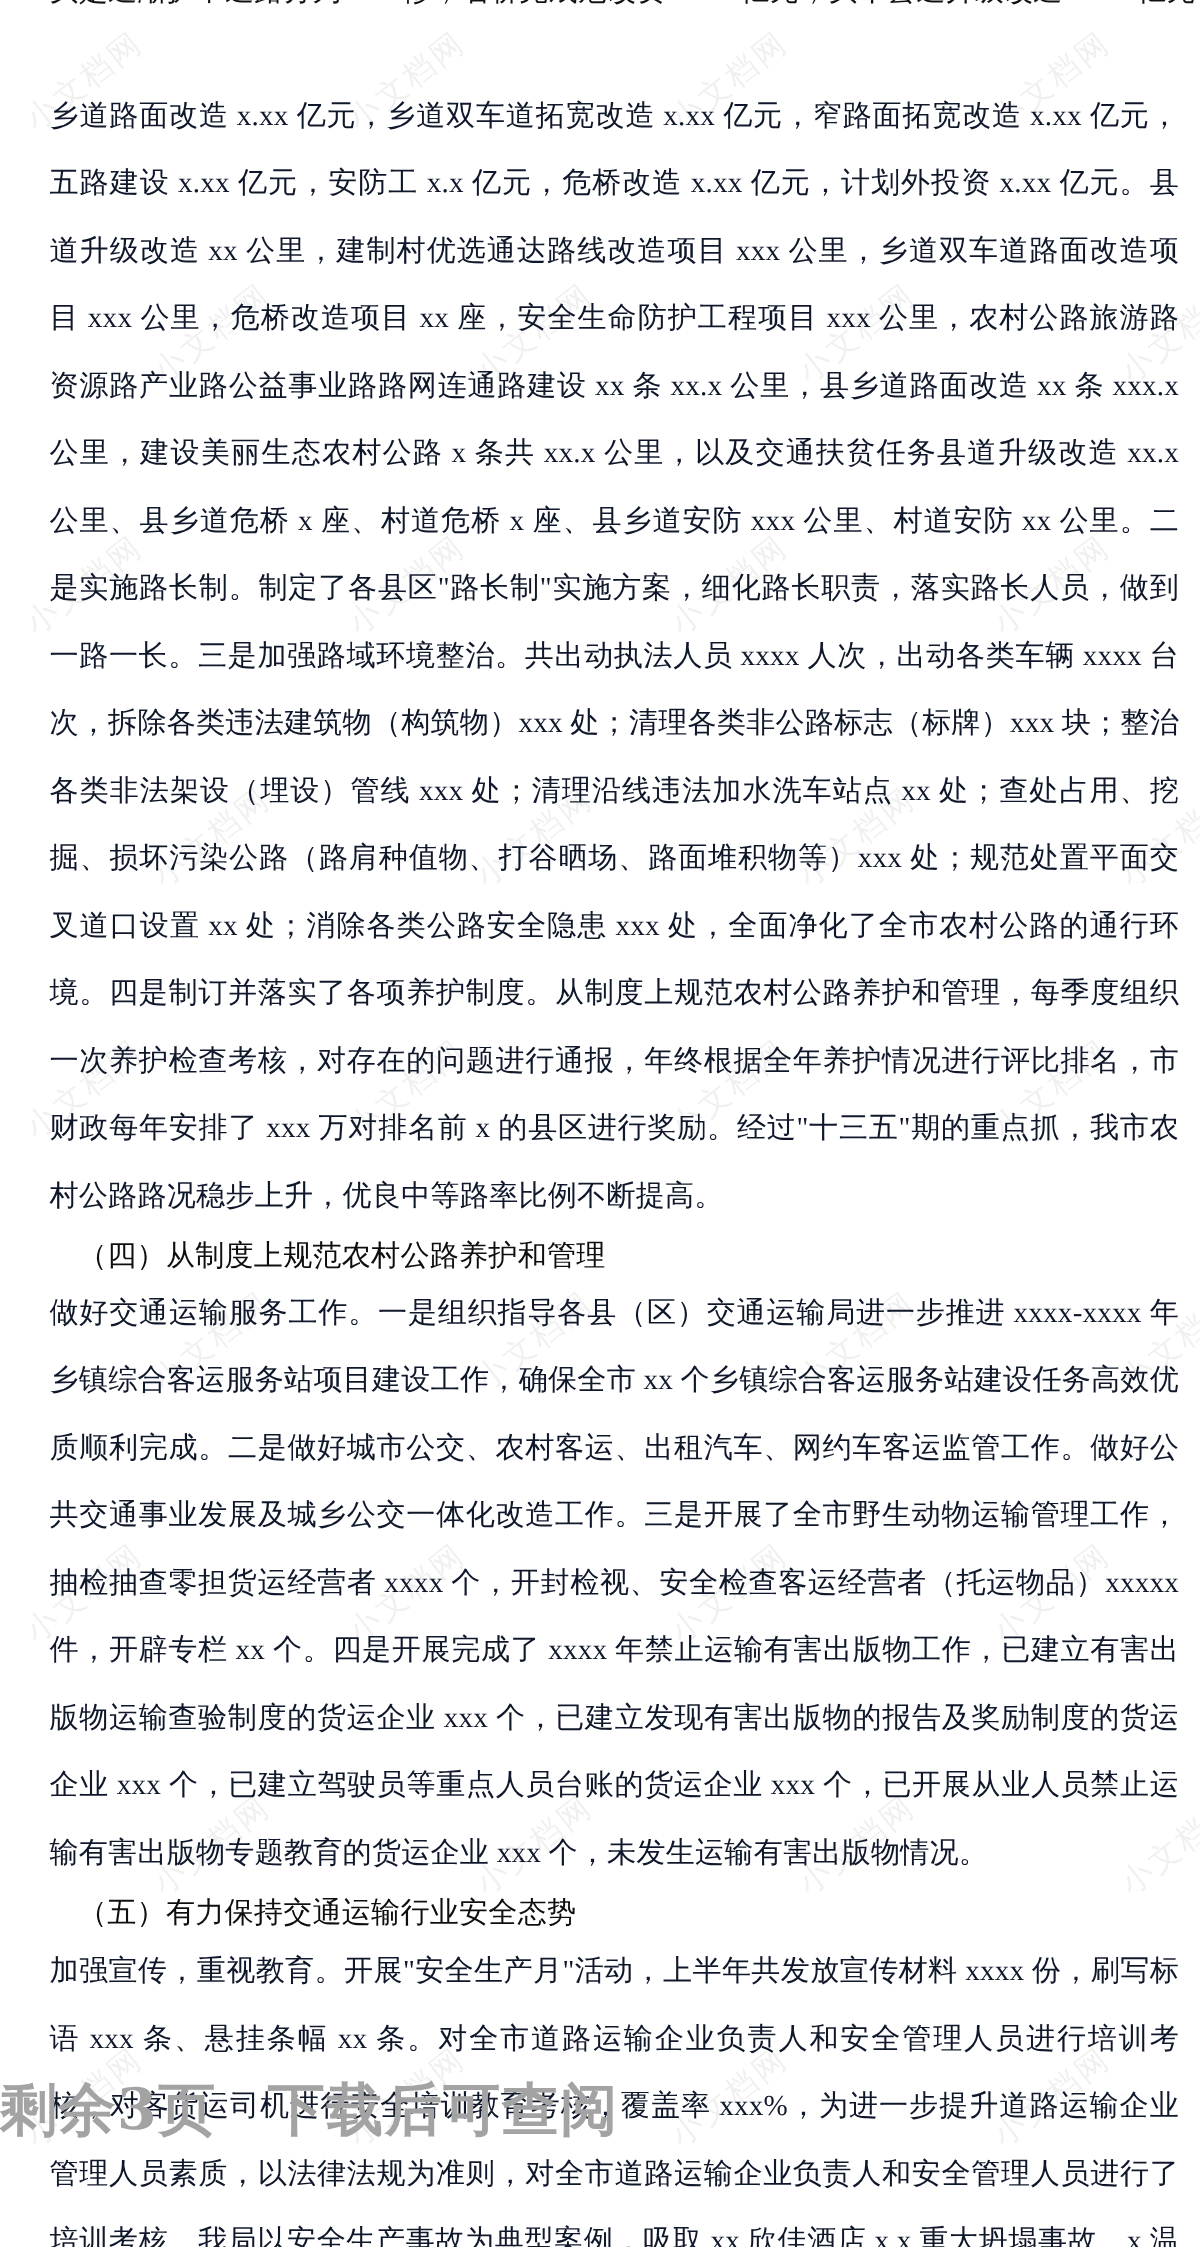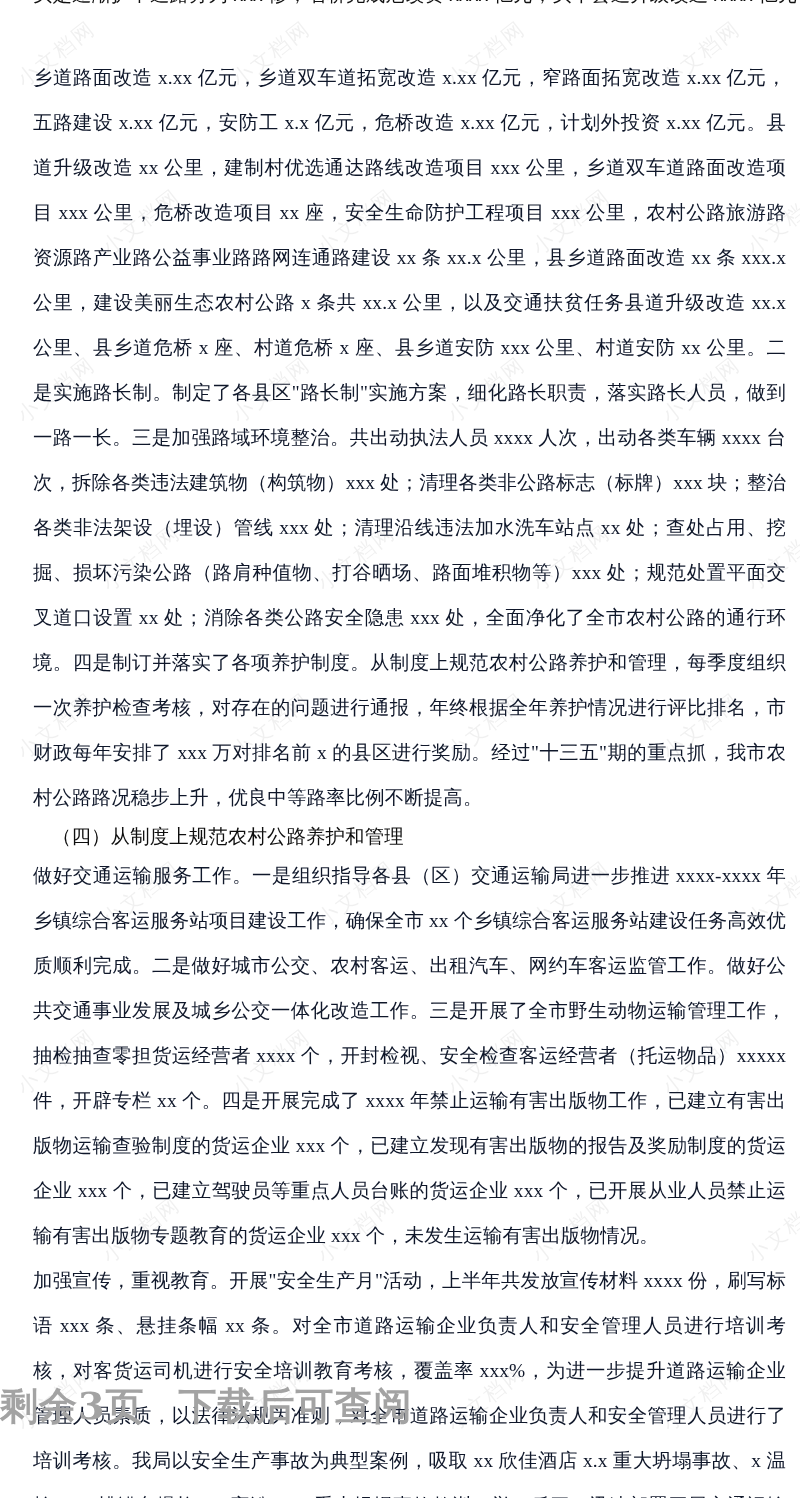--- a/index.html
+++ b/index.html
@@ -175,20 +175,21 @@
   <div id="doc-body">
 
     <div class="clipped-line-wrap">
       <span class="clipped-line">头是逐渐扩中道路分为 xxx 修，省桥完成危改资 xxxx 亿元，头个县道升级改造 xxxx 亿元，县</span>
     </div>
 
     <div class="para-stack" id="para-stack">
         <p class="doc-p">乡道路面改造 x.xx 亿元，乡道双车道拓宽改造 x.xx 亿元，窄路面拓宽改造 x.xx 亿元，五路建设 x.xx 亿元，安防工 x.x 亿元，危桥改造 x.xx 亿元，计划外投资 x.xx 亿元。县道升级改造 xx 公里，建制村优选通达路线改造项目 xxx 公里，乡道双车道路面改造项目 xxx 公里，危桥改造项目 xx 座，安全生命防护工程项目 xxx 公里，农村公路旅游路资源路产业路公益事业路路网连通路建设 xx 条 xx.x 公里，县乡道路面改造 xx 条 xxx.x 公里，建设美丽生态农村公路 x 条共 xx.x 公里，以及交通扶贫任务县道升级改造 xx.x 公里、县乡道危桥 x 座、村道危桥 x 座、县乡道安防 xxx 公里、村道安防 xx 公里。二是实施路长制。制定了各县区"路长制"实施方案，细化路长职责，落实路长人员，做到一路一长。三是加强路域环境整治。共出动执法人员 xxxx 人次，出动各类车辆 xxxx 台次，拆除各类违法建筑物（构筑物）xxx 处；清理各类非公路标志（标牌）xxx 块；整治各类非法架设（埋设）管线 xxx 处；清理沿线违法加水洗车站点 xx 处；查处占用、挖掘、损坏污染公路（路肩种值物、打谷晒场、路面堆积物等）xxx 处；规范处置平面交叉道口设置 xx 处；消除各类公路安全隐患 xxx 处，全面净化了全市农村公路的通行环境。四是制订并落实了各项养护制度。从制度上规范农村公路养护和管理，每季度组织一次养护检查考核，对存在的问题进行通报，年终根据全年养护情况进行评比排名，市财政每年安排了 xxx 万对排名前 x 的县区进行奖励。经过"十三五"期的重点抓，我市农村公路路况稳步上升，优良中等路率比例不断提高。</p>
         <p class="doc-heading">（四）从制度上规范农村公路养护和管理</p>
         <p class="doc-p">做好交通运输服务工作。一是组织指导各县（区）交通运输局进一步推进 xxxx-xxxx 年乡镇综合客运服务站项目建设工作，确保全市 xx 个乡镇综合客运服务站建设任务高效优质顺利完成。二是做好城市公交、农村客运、出租汽车、网约车客运监管工作。做好公共交通事业发展及城乡公交一体化改造工作。三是开展了全市野生动物运输管理工作，抽检抽查零担货运经营者 xxxx 个，开封检视、安全检查客运经营者（托运物品）xxxxx 件，开辟专栏 xx 个。四是开展完成了 xxxx 年禁止运输有害出版物工作，已建立有害出版物运输查验制度的货运企业 xxx 个，已建立发现有害出版物的报告及奖励制度的货运企业 xxx 个，已建立驾驶员等重点人员台账的货运企业 xxx 个，已开展从业人员禁止运输有害出版物专题教育的货运企业 xxx 个，未发生运输有害出版物情况。</p>
+        <p class="doc-heading">（五）有力保持交通运输行业安全态势</p>
         <p class="doc-p">加强宣传，重视教育。开展"安全生产月"活动，上半年共发放宣传材料 xxxx 份，刷写标语 xxx 条、悬挂条幅 xx 条。对全市道路运输企业负责人和安全管理人员进行培训考核，对客货运司机进行安全培训教育考核，覆盖率 xxx%，为进一步提升道路运输企业管理人员素质，以法律法规为准则，对全市道路运输企业负责人和安全管理人员进行了培训考核。我局以安全生产事故为典型案例，吸取 xx 欣佳酒店 x.x 重大坍塌事故、x 温岭 x.xx 槽罐车爆炸、x 襄汾 x.xx 重大坍塌事故教训，举一反三，迅速部署开展交通运输行业安全隐患大排查大整改活动。。</p>
       </div>
 
   </div>
 
   <div id="paywall-notice">
     <span class="pw-text">剩余3页</span><span class="pw-gap"></span><span class="pw-text">下载后可查阅</span>
   </div>
 
 </div>

